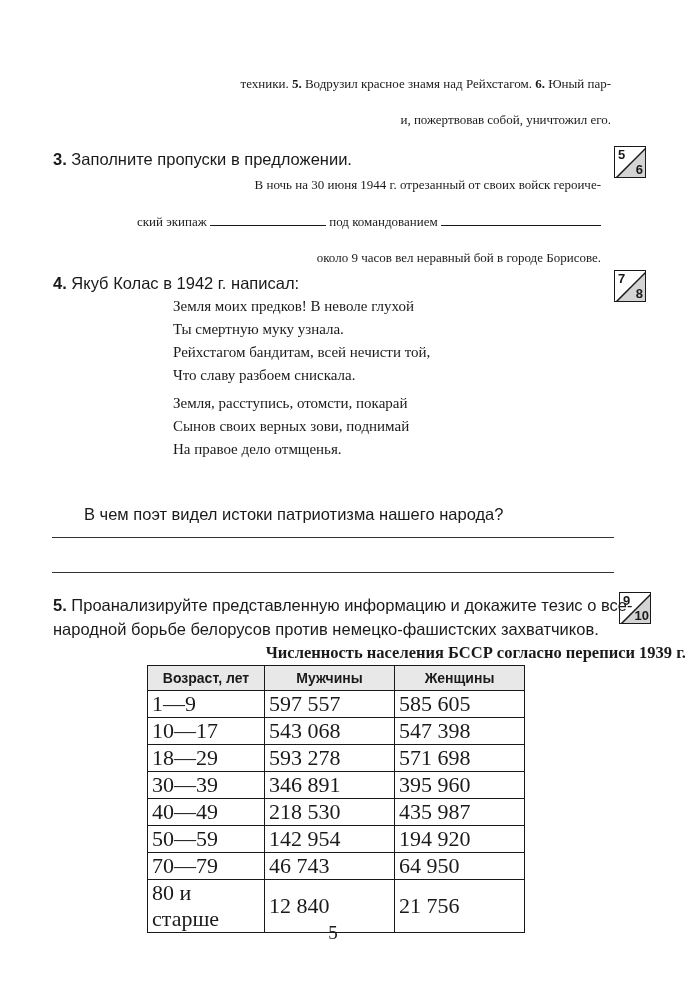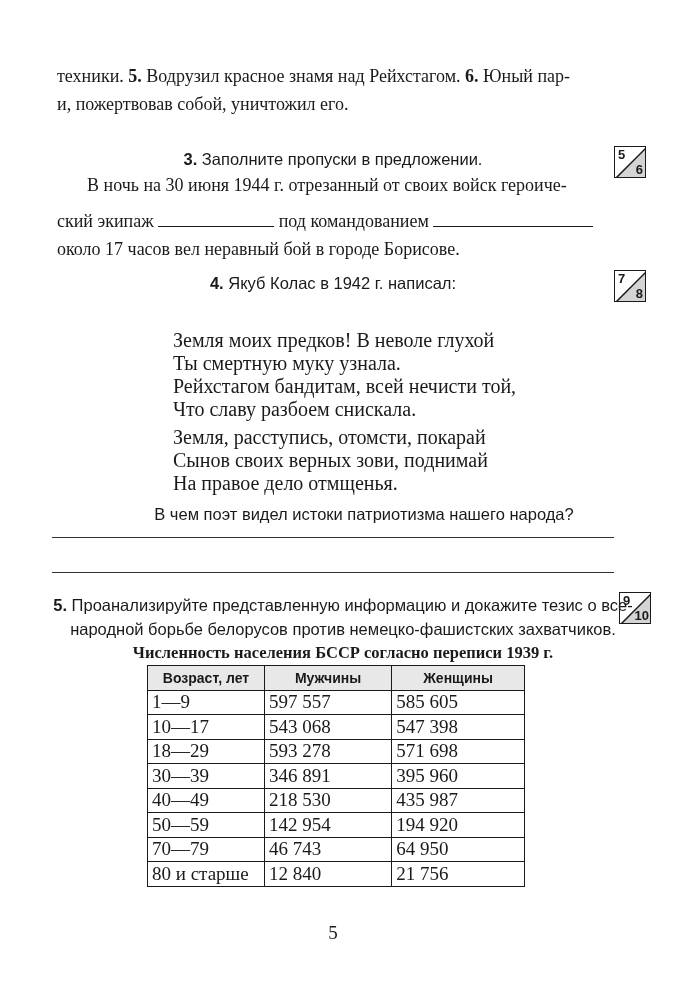--- a/index.html
+++ b/index.html
@@ -1,63 +1,63 @@
 <!DOCTYPE html>
 <html><head>
 <meta charset="utf-8">
 <style>
   html, body { margin: 0; padding: 0; background: #ffffff; }
   body { width: 700px; height: 1000px; position: relative; overflow: hidden; color: #1a1a1a; }
 
   .block { position: absolute; left: 53px; width: 560px; }
-  .para { font-family: "Liberation Serif", serif; font-size: 18px; line-height: 24px; margin: 4px; }
-  .task-q { font-family: "Liberation Sans", sans-serif; font-size: 16.5px; line-height: 24px; margin: 0; text-align: center; }
+  .para { font-family: "Liberation Serif", serif; font-size: 13px; line-height: 24px; margin: 12px; text-align: right; }
+  .task-q { font-family: "Liberation Sans", sans-serif; font-size: 16.5px; line-height: 24px; margin: 0; }
   .num { font-weight: bold; }
 
   .blank { display: inline-block; border-bottom: 1.3px solid #1a1a1a; height: 16px; vertical-align: baseline; }
 
   .badge { position: absolute; width: 32px; height: 32px; border: 1.5px solid #1a1a1a; box-sizing: border-box; overflow: hidden; }
   .badge svg { position: absolute; left: 0; top: 0; }
   .badge .top { position: absolute; left: 3px; top: 0px; font-family: "Liberation Sans", sans-serif; font-weight: bold; font-size: 13px; line-height: 15px; }
   .badge .bot { position: absolute; right: 2px; bottom: 0px; font-family: "Liberation Sans", sans-serif; font-weight: bold; font-size: 13px; line-height: 15px; }
 
-  .poem { position: absolute; left: 173px; font-family: "Liberation Serif", serif; font-size: 20px; line-height: 23px; margin-top: 34px; }
+  .poem { position: absolute; left: 173px; font-family: "Liberation Serif", serif; font-size: 15px; line-height: 23px; }
   .poem div { white-space: nowrap; }
 
   .answer-line { position: absolute; left: 52px; width: 562px; border-top: 1.3px solid #333; height: 0; }
 
   table.census { position: absolute; left: 147px; top: 665px; border-collapse: collapse; width: 378px; }
   table.census th, table.census td { border: 1.5px solid #1a1a1a; padding: 0 4px; height: 23.5px; margin-top: 12px; }
   table.census th { background: #e8e8e8; font-family: "Liberation Sans", sans-serif; font-weight: bold; font-size: 14px; text-align: center; }
-  table.census td { font-family: "Liberation Serif", serif; font-size: 19px; }
+  table.census td { font-family: "Liberation Serif", serif; font-size: 22px; }
   table.census td.age { text-align: left; width: 108px; }
   table.census td.val { text-align: left; }
 
-  .table-title { position: absolute; left: 0; width: 686px; top: 643px; text-align: center; font-family: "Liberation Serif", serif; font-weight: bold; font-size: 16.5px; }
+  .table-title { position: absolute; left: 0; width: 686px; top: 643px; text-align: right; font-family: "Liberation Serif", serif; font-weight: bold; font-size: 16.5px; }
   .page-number { position: absolute; left: 0; width: 666px; top: 922px; text-align: center; font-family: "Liberation Serif", serif; font-size: 19px; }
 </style>
 </head>
 <body>
 
 <div class="block" style="top:60px; width:570px;">
   <p class="para">
     <span>техники. </span><span class="num">5.</span><span> Водрузил красное знамя над Рейхстагом. </span><span class="num">6.</span><span> Юный пар-</span>
   </p>
   <p class="para">и, пожертвовав собой, уничтожил его.</p>
 </div>
 
 <div class="block" style="top:147px;">
   <p class="task-q">
     <span class="num">3.</span><span> Заполните пропуски в предложении.</span>
   </p>
   <p class="para" style="text-indent:30px; margin-top:2px;">В ночь на 30 июня 1944 г. отрезанный от своих войск героиче-</p>
   <p class="para" style="margin-top:12px;">
     <span>ский экипаж </span><span class="blank" style="width:116px;"></span><span> под командованием </span><span class="blank" style="width:160px;"></span>
   </p>
-  <p class="para">около 17 часов вел неравный бой в городе Борисове.</p>
+  <p class="para">около 9 часов вел неравный бой в городе Борисове.</p>
 </div>
 <div class="badge" style="left:614px; top:146px;">
   <svg width="32" height="32">
     <polygon points="32,0 32,32 0,32" fill="#d4d4d4"></polygon>
     <line x1="0" y1="32" x2="32" y2="0" stroke="#1a1a1a" stroke-width="1.5"></line>
   </svg>
   <span class="top">5</span>
   <span class="bot">6</span>
 </div>
 

